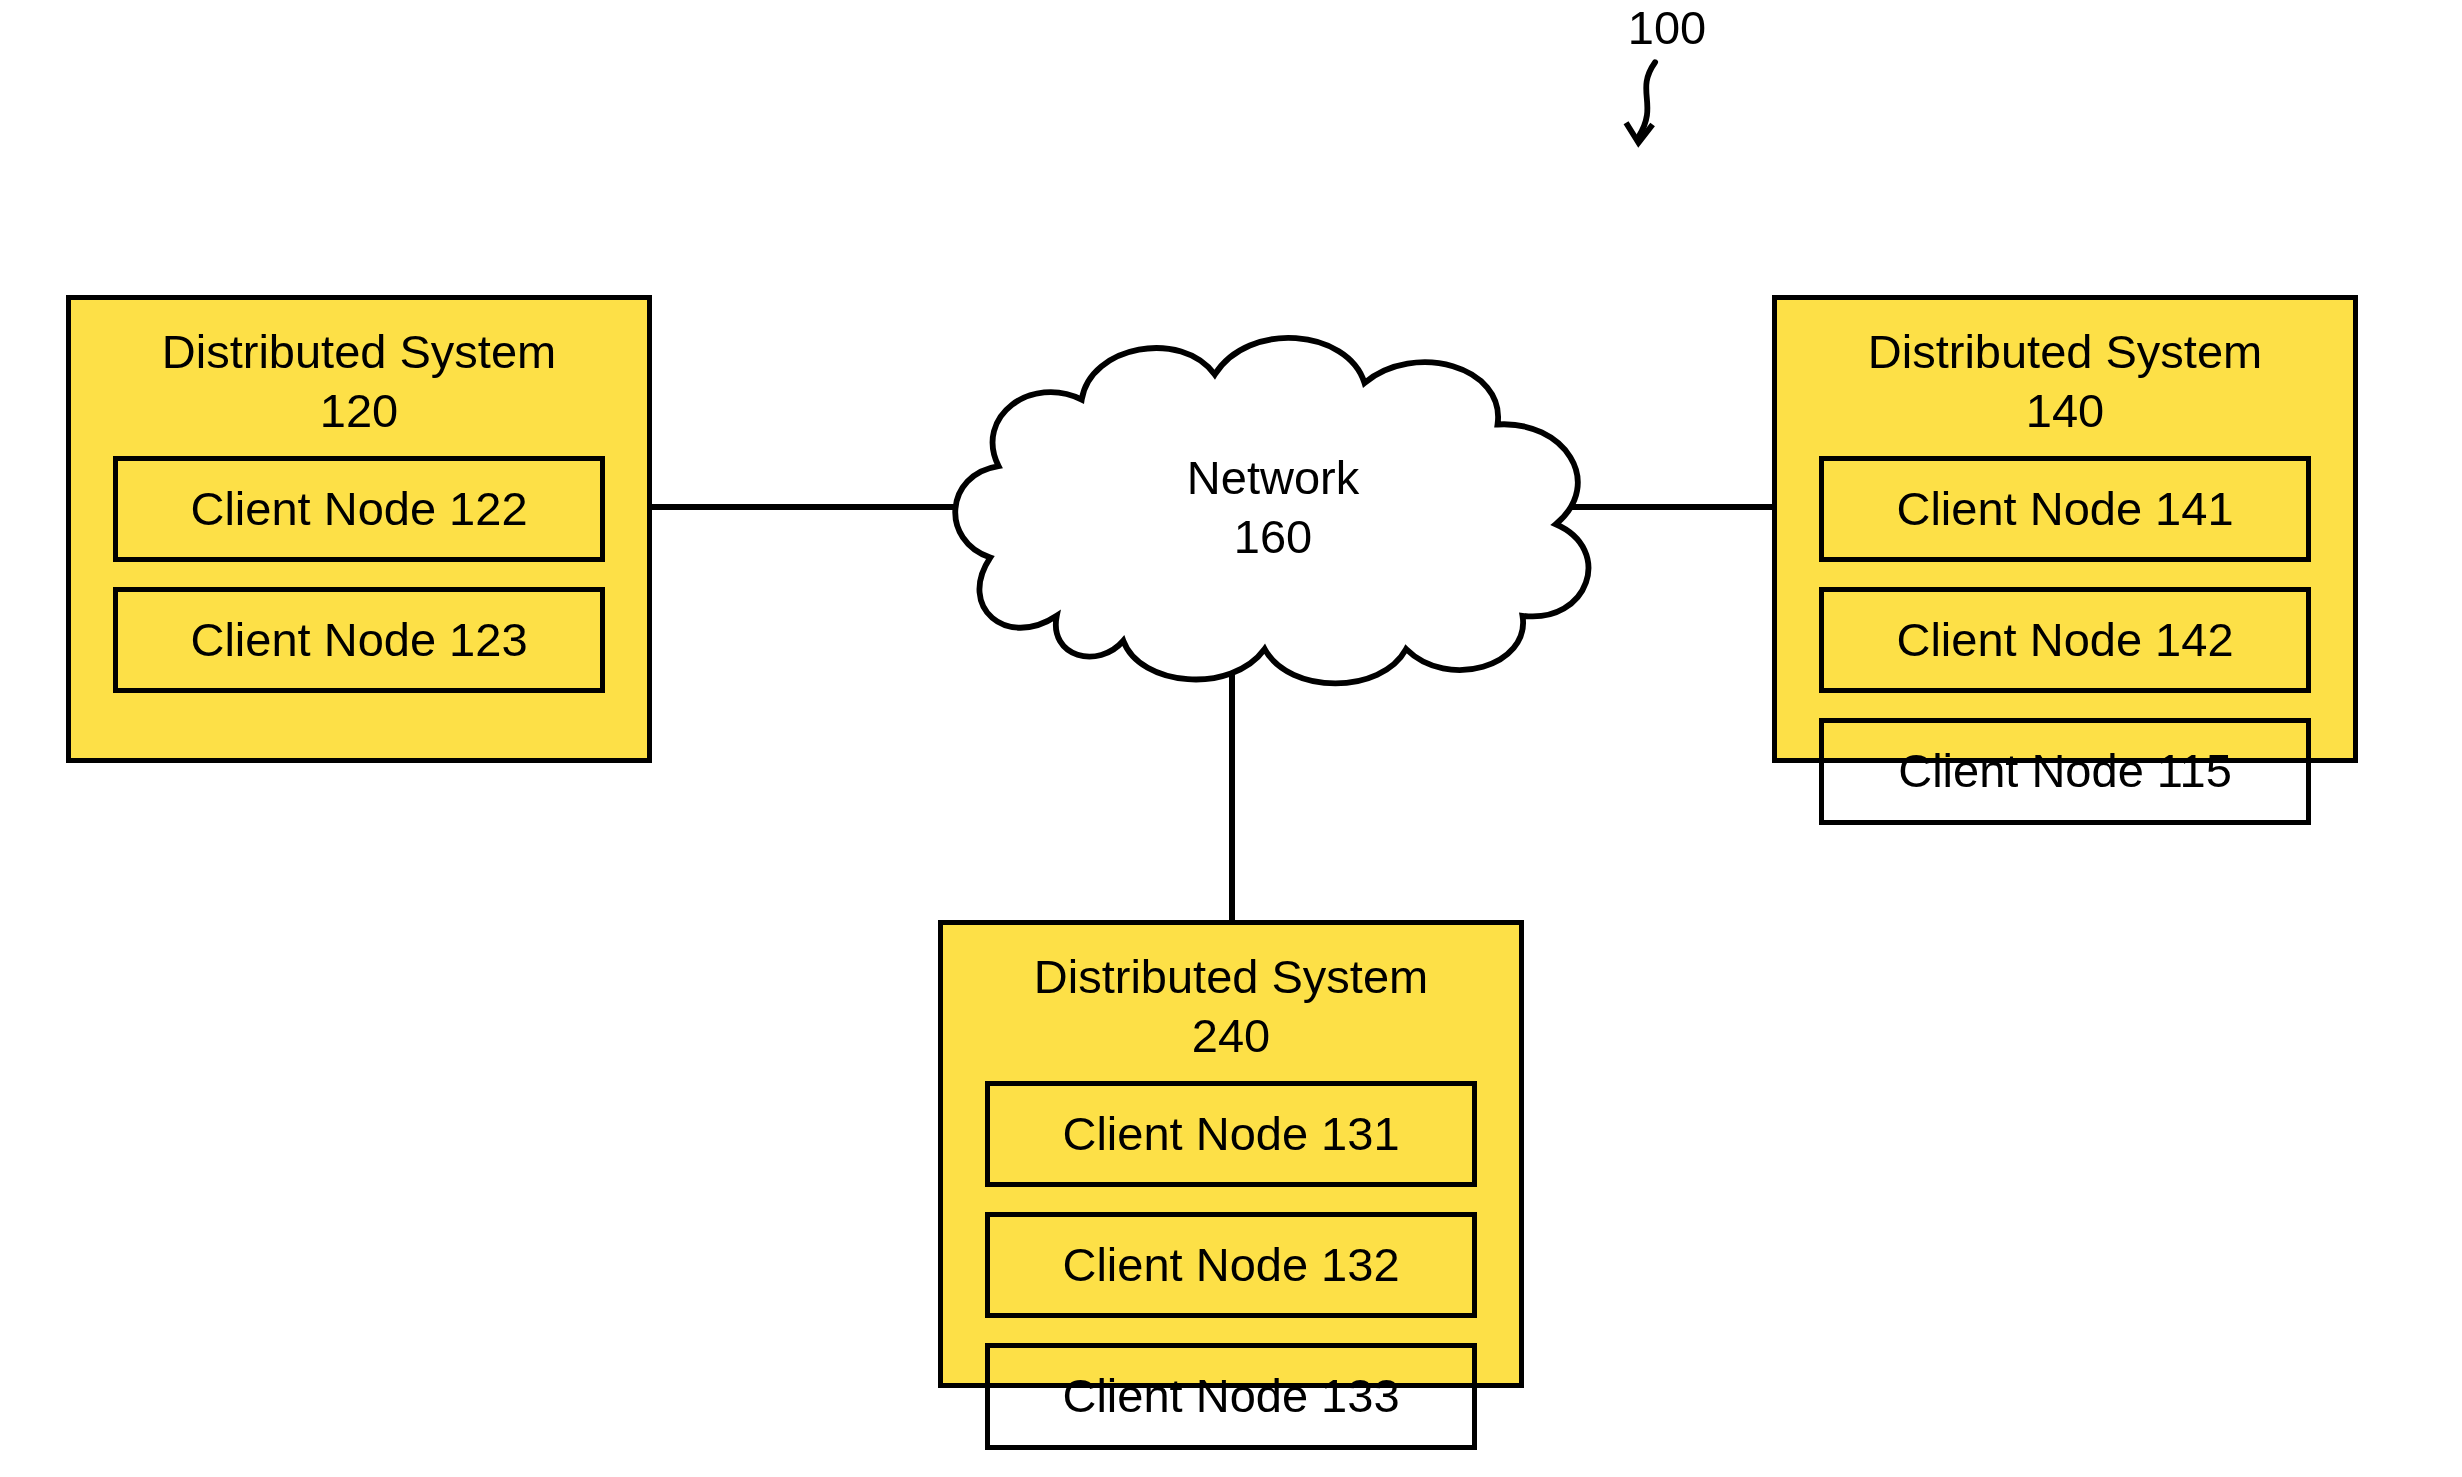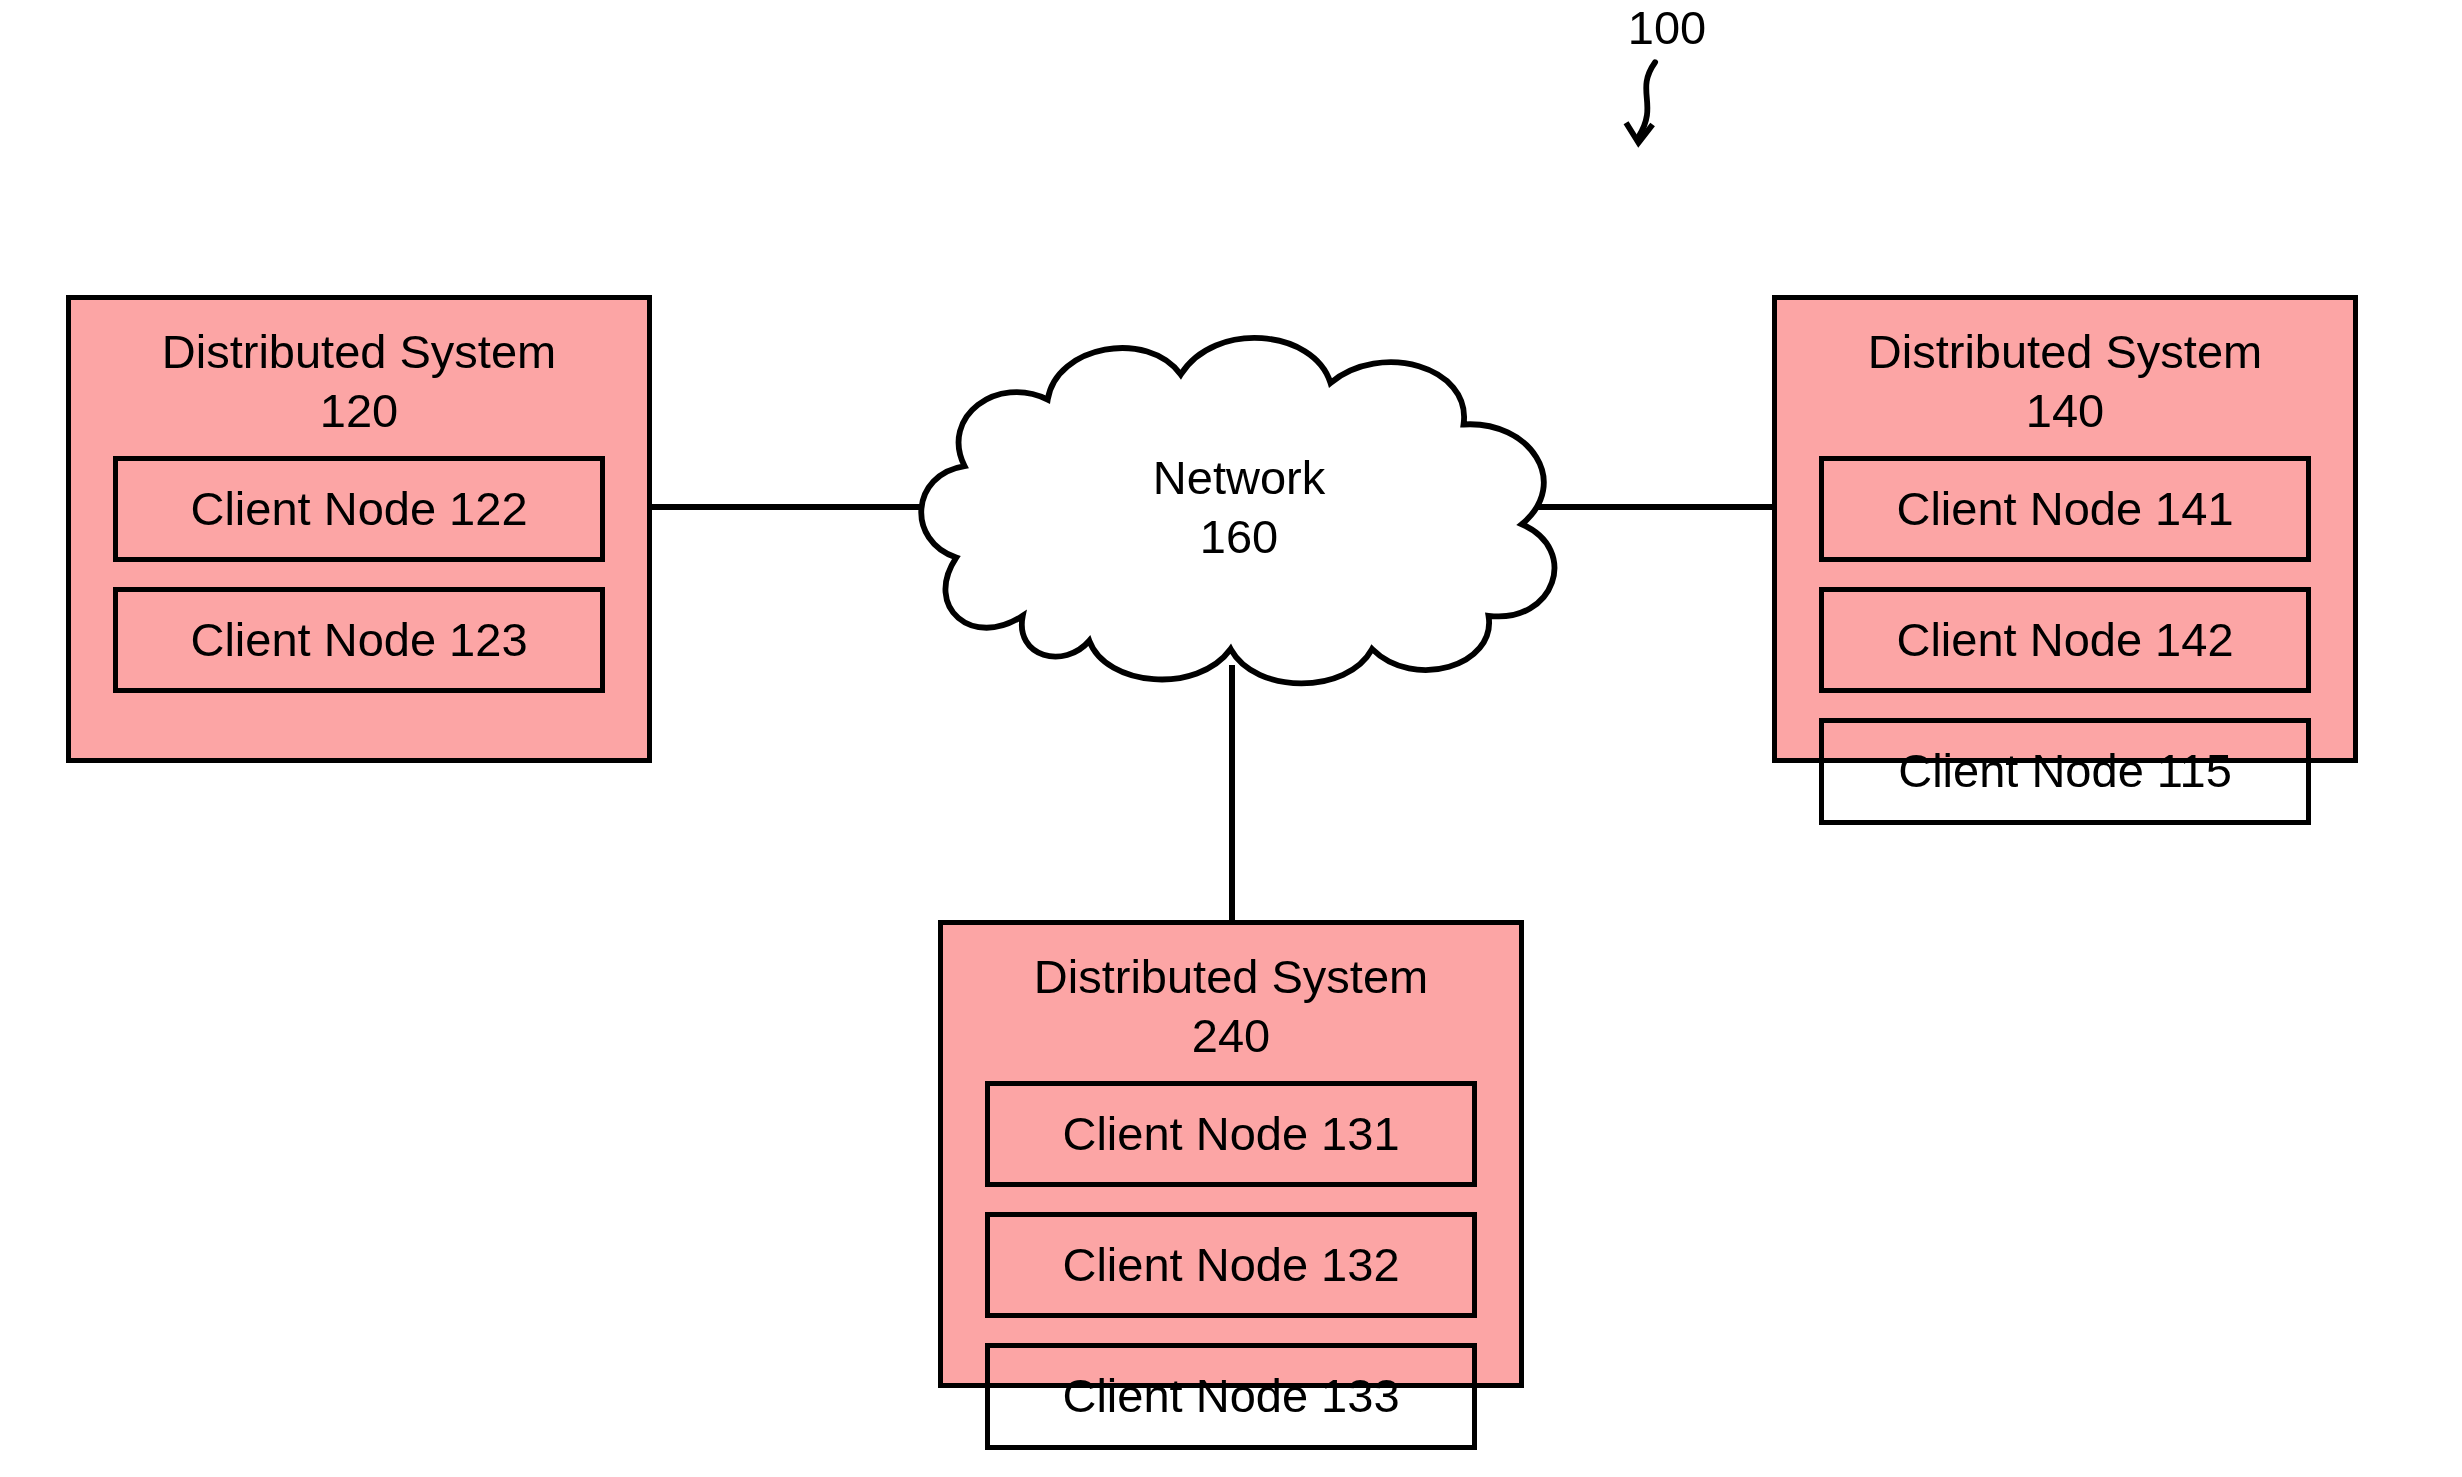--- a/index.html
+++ b/index.html
@@ -18,21 +18,21 @@
     font-size: 47px;
     line-height: 1.2;
     color: #000;
     text-align: center;
     white-space: nowrap;
   }
   
   .sysbox {
     position: absolute;
     border: 5.8px solid #000;
-    background: #fca5a5;
+    background: #fde047;
     box-sizing: border-box;
   }
   .sys-title {
     text-align: center;
     font-size: 47px;
     line-height: 1.25;
     margin-top: 23px;
     margin-bottom: 15px;
   }
   .node-list {
@@ -80,21 +80,21 @@
 
   <svg style="position:absolute; left:1597px; top:58px;" width="83" height="108" viewBox="0 0 100 130">
     <path d="M70 5 C 45 40, 75 55, 50 95" stroke="#000" stroke-width="7" fill="none" stroke-linecap="round"></path>
     <path d="M35 78 L50 102 L67 80" stroke="#000" stroke-width="7" fill="none" stroke-linejoin="miter" stroke-linecap="butt"></path>
   </svg>
 
   <div class="hline" style="left: 649px; top: 504px; width: 358px;"></div>
   <div class="hline" style="left: 1522px; top: 504px; width: 266px;"></div>
   <div class="vline" style="left: 1229px; top: 665px; height: 266px;"></div>
 
-  <div class="cloud" style="left: 898px; top: 308px; width: 682px; height: 391px;">
+  <div class="cloud" style="left: 932px; top: 308px; width: 682px; height: 391px;">
     <svg width="682" height="391" viewBox="0 0 820 470" style="position:absolute; left:0; top:0;">
       <path d="
         M150 370
         C 90 410, 30 360, 70 300
         C 10 280, 15 200, 80 190
         C 50 130, 120 80, 180 110
         C 190 45, 300 25, 340 80
         C 380 15, 500 25, 520 90
         C 580 40, 690 70, 680 140
         C 760 135, 810 210, 750 260

